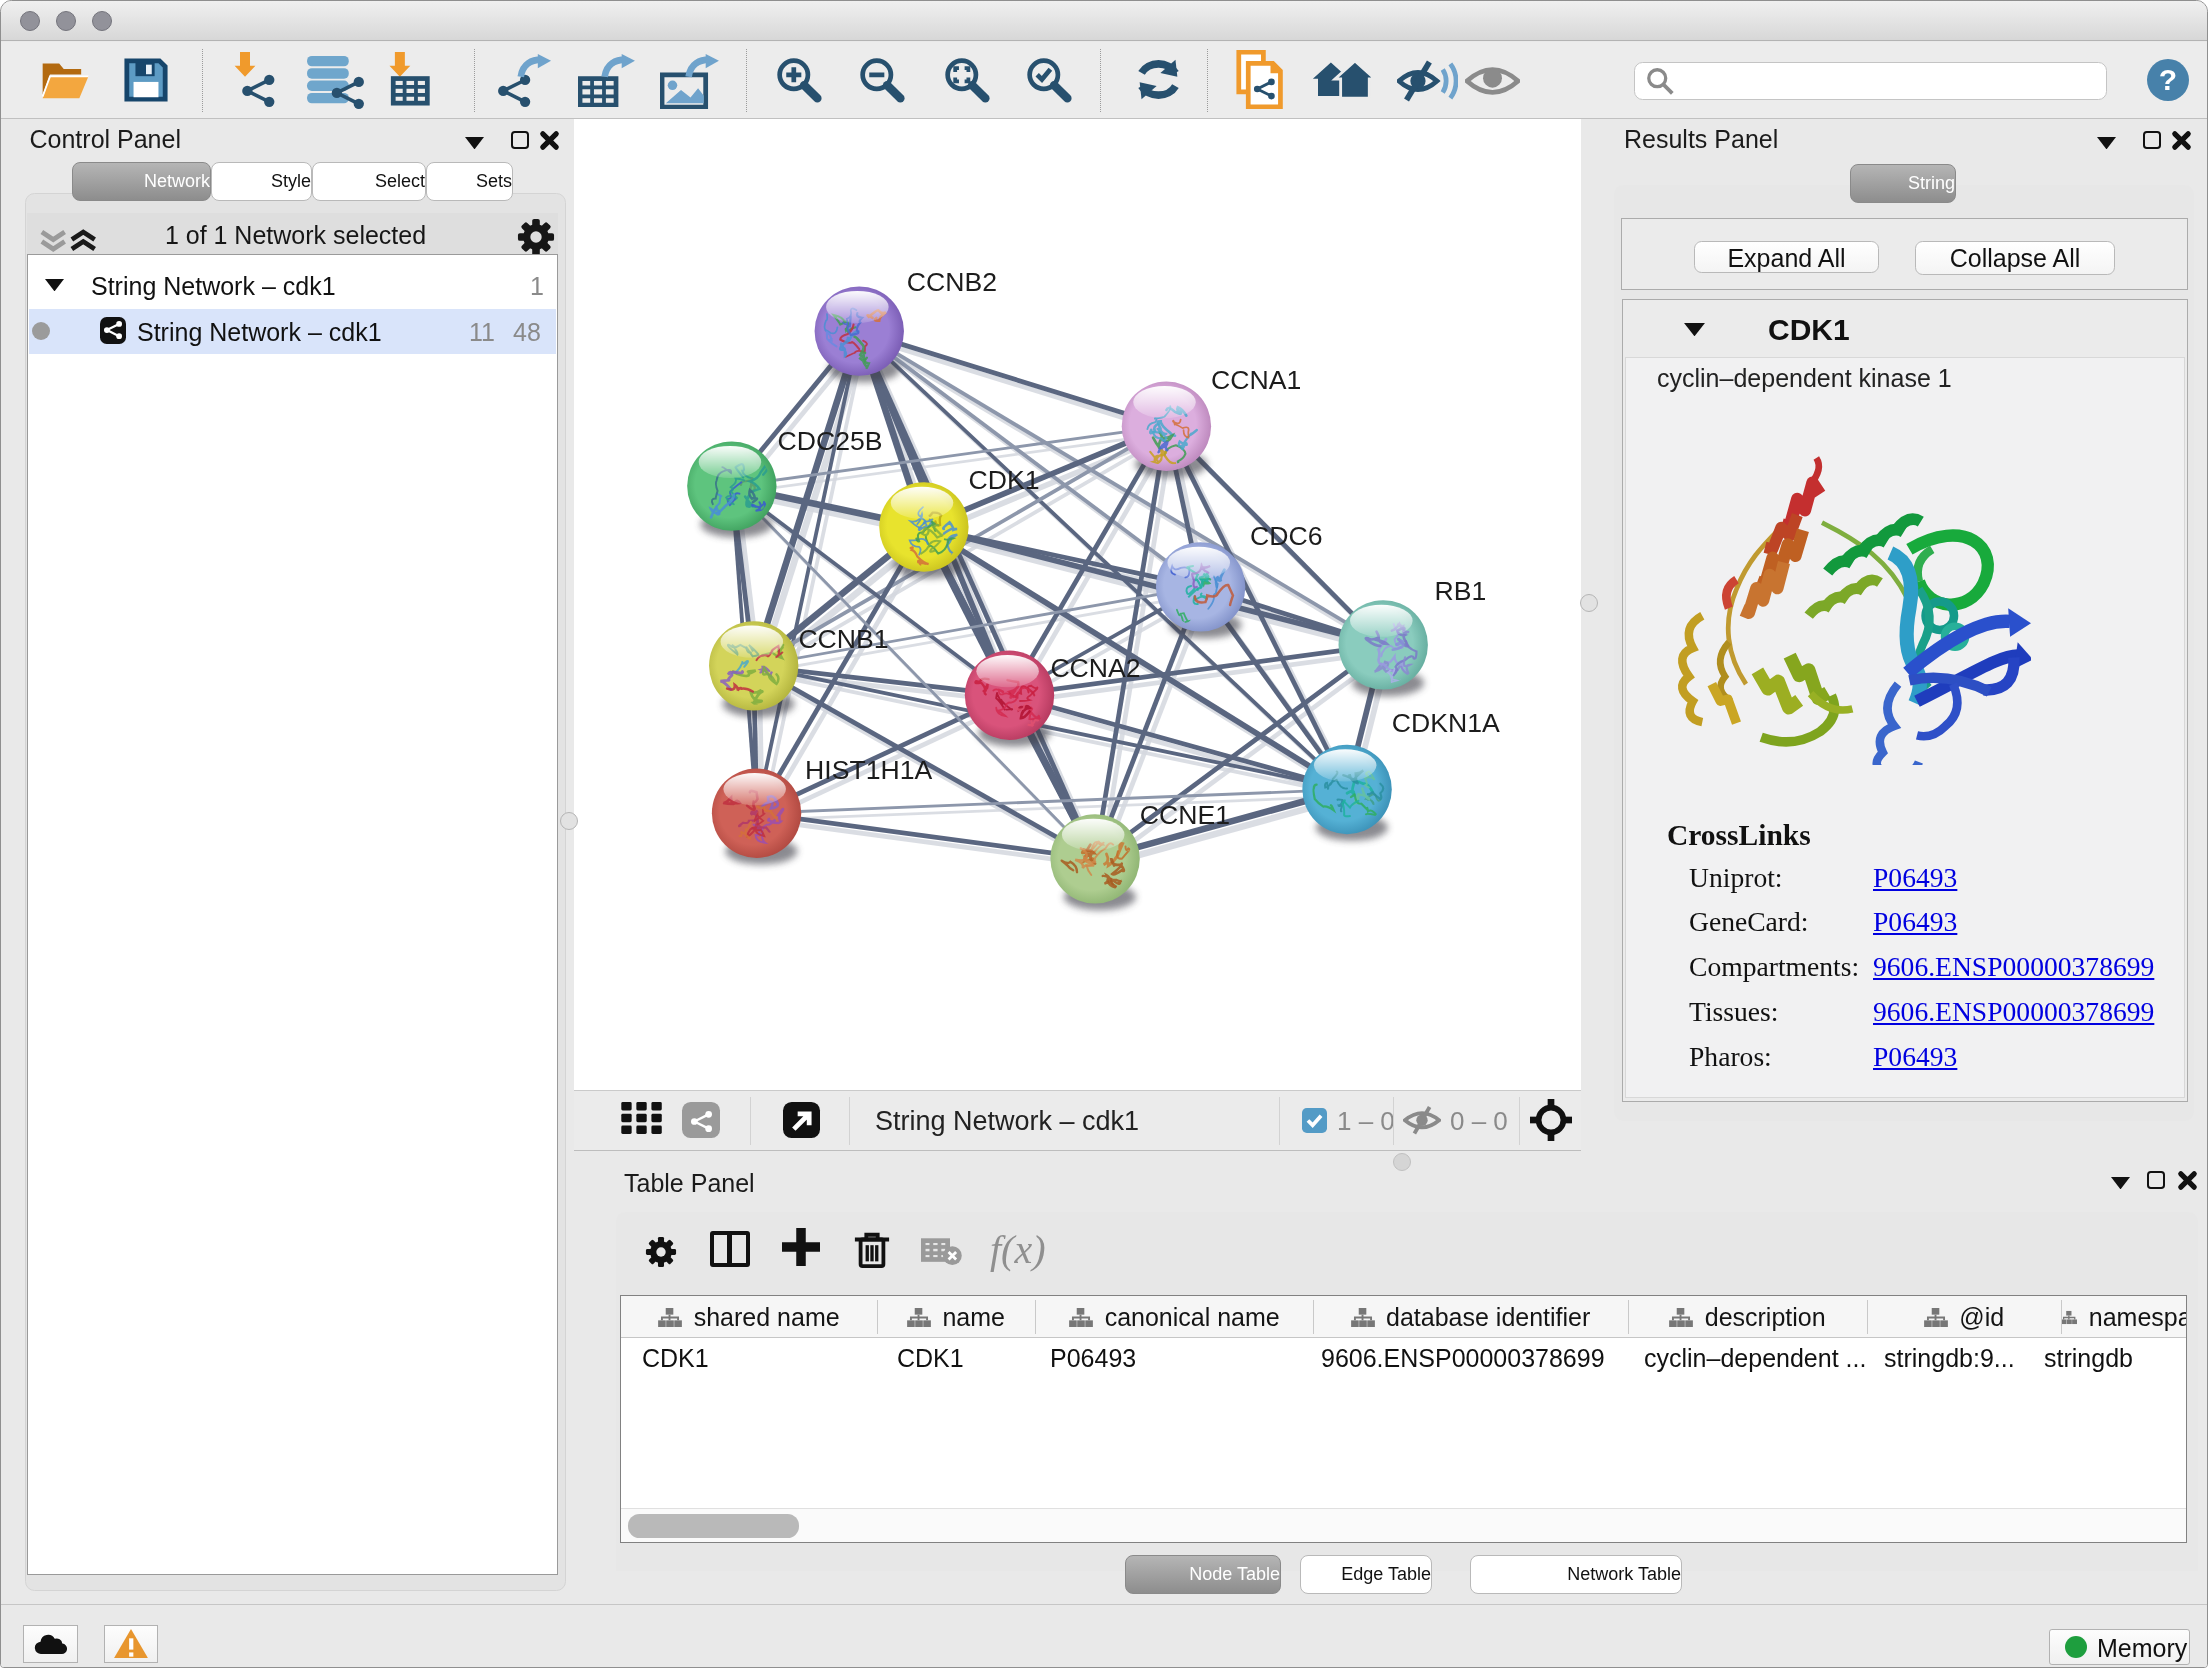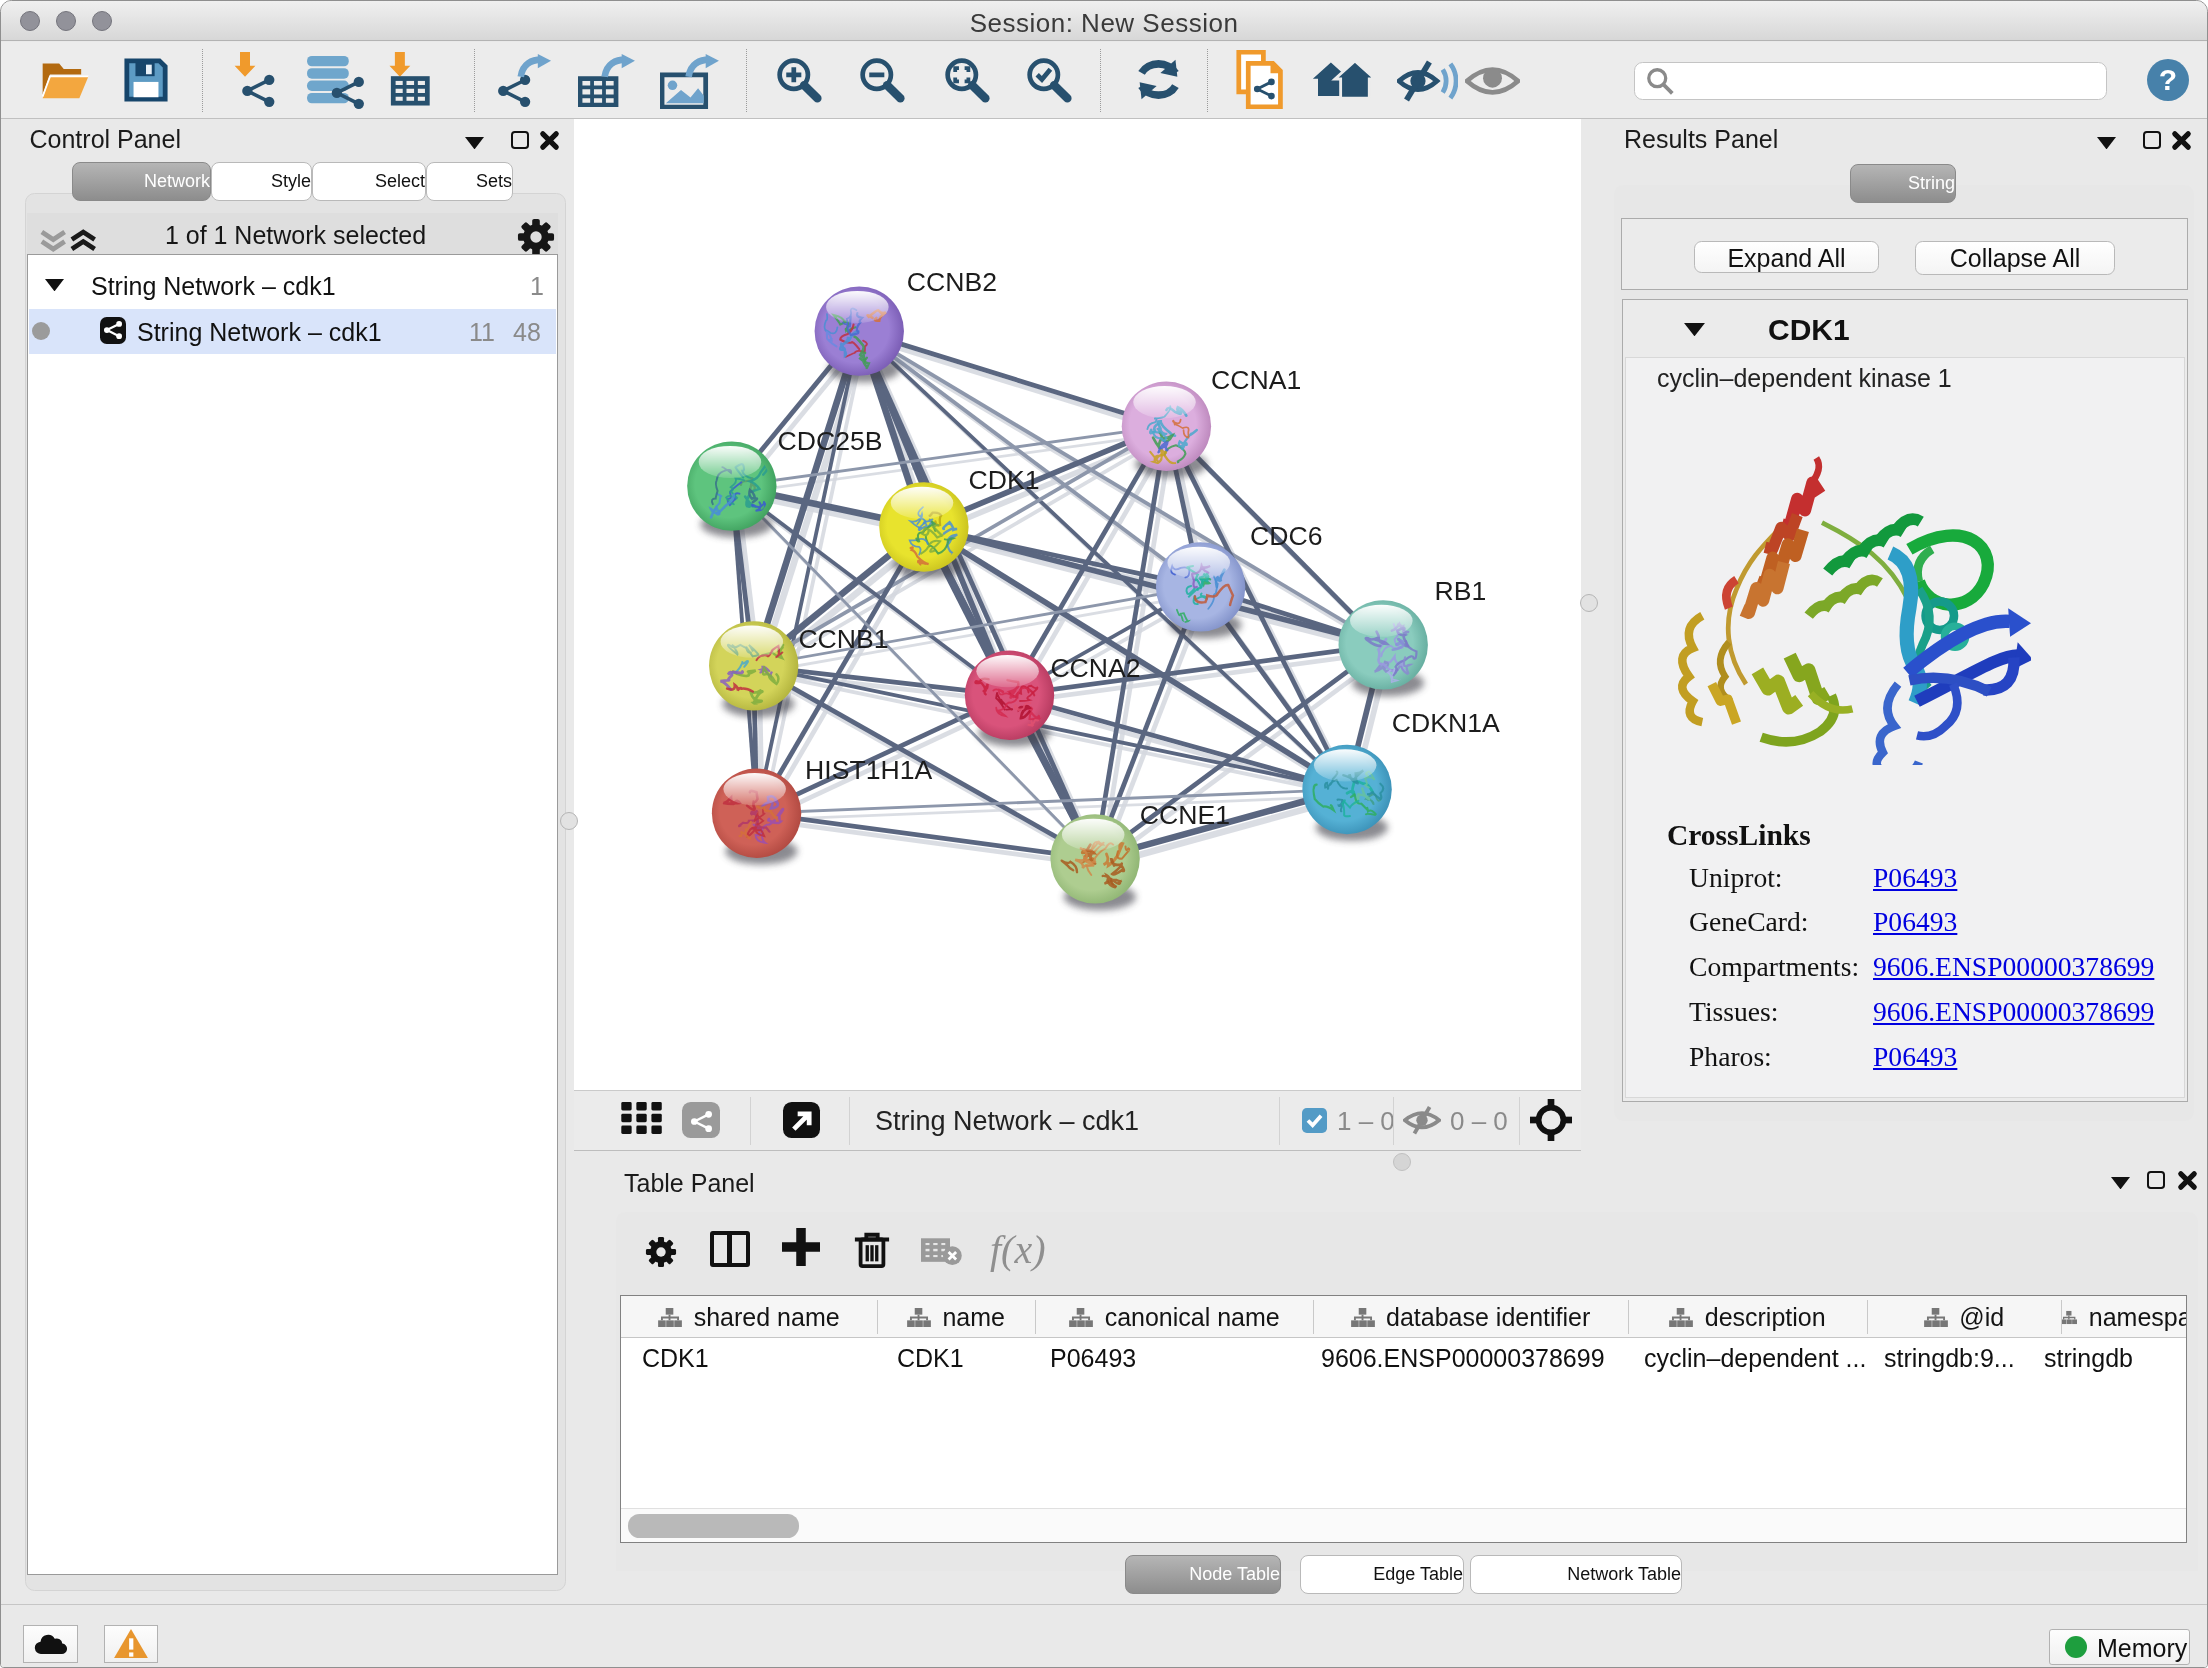--- a/index.html
+++ b/index.html
@@ -42,21 +42,20 @@
 .bbtn{position:absolute;background:linear-gradient(#fdfdfd,#f0f0f0);border:1.9px solid #b2b2b2}
 .serif{font-family:"Liberation Serif",serif}
 .link{color:#0000e0;text-decoration:underline}
 .gr{color:#8a8a8a}
 </style></head><body>
 <div id="win">
 <div class="abs" id="titlebar">
       <div class="abs tl" style="left:19px"></div>
       <div class="abs tl" style="left:55px"></div>
       <div class="abs tl" style="left:91px"></div>
-      <div class="abs" id="title">Session: New Session</div>
     </div>
 <div class="abs" id="toolbar"></div>
 <svg class="icon" style="left:39px;top:57px" width="53" height="44" viewBox="0 0 56 48" xmlns="http://www.w3.org/2000/svg">
       <path d="M2,40 L2,6 L20,6 L25,12 L44,12 L44,18 L10,18 Z" fill="#b36a10"></path>
       <path d="M10,20 L52,20 L42,44 L2,44 Z" fill="#f3a73f"></path>
       <path d="M2,42 L10,20 L52,20" fill="none" stroke="#fff" stroke-width="2"></path>
     </svg>
     <svg class="icon" style="left:122px;top:56px" width="46" height="46" viewBox="0 0 48 48" xmlns="http://www.w3.org/2000/svg">
       <path d="M4,4 L38,4 L44,10 L44,44 L4,44 Z" fill="#5d9bc4" stroke="#16456b" stroke-width="5"></path>
       <rect x="13" y="6" width="20" height="14" fill="#16456b"></rect>
@@ -885,21 +884,21 @@
       <div class="td" style="left:429px">P06493</div>
       <div class="td" style="left:700px">9606.ENSP00000378699</div>
       <div class="td" style="left:1023px">cyclin–dependent ...</div>
       <div class="td" style="left:1263px">stringdb:9...</div>
       <div class="td" style="left:1423px">stringdb</div>
       <div id="tbl-scroll">
         <div id="tbl-thumb"></div>
       </div>
     </div>
 <div class="tab tabsel" style="left:1124px;top:1554px;width:156px">Node Table</div>
-<div class="tab" style="left:1299px;top:1554px;width:164px">Edge Table</div>
+<div class="tab" style="left:1299px;top:1554px;width:132px">Edge Table</div>
 <div class="tab" style="left:1469px;top:1554px;width:212px">Network Table</div>
 <div class="abs" id="bottombar"></div>
 <div class="bbtn" style="left:22px;top:1624px;width:55px;height:38px"></div>
 <svg class="icon" style="left:31px;top:1633px" width="36" height="21" viewBox="0 0 38 22" xmlns="http://www.w3.org/2000/svg">
       <path d="M10,21 a6.5,6.5 0 0 1 -1,-13 a8,8 0 0 1 15,-3 a6,6 0 0 1 8,5 a5.5,5.5 0 0 1 -1,11 Z" fill="#111"></path>
     </svg>
 <div class="bbtn" style="left:103px;top:1624px;width:54px;height:38px"></div>
 <svg class="icon" style="left:112px;top:1627px" width="36" height="31" viewBox="0 0 38 33" xmlns="http://www.w3.org/2000/svg">
       <path d="M19,1 L37,32 L1,32 Z" fill="#e8962e"></path>
       <rect x="17" y="11" width="4.5" height="12" fill="#fff"></rect>

